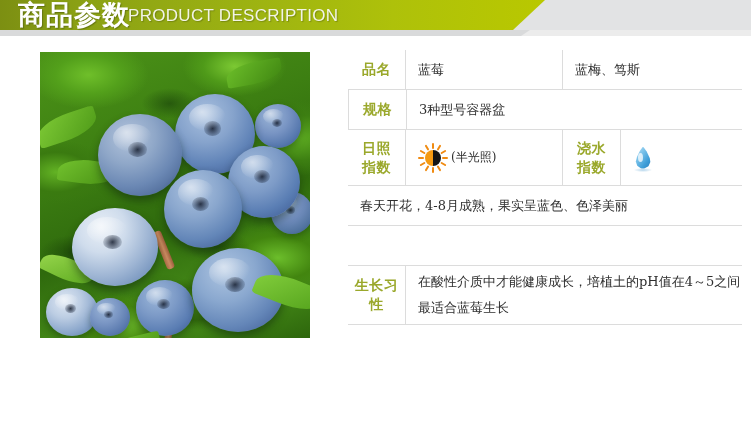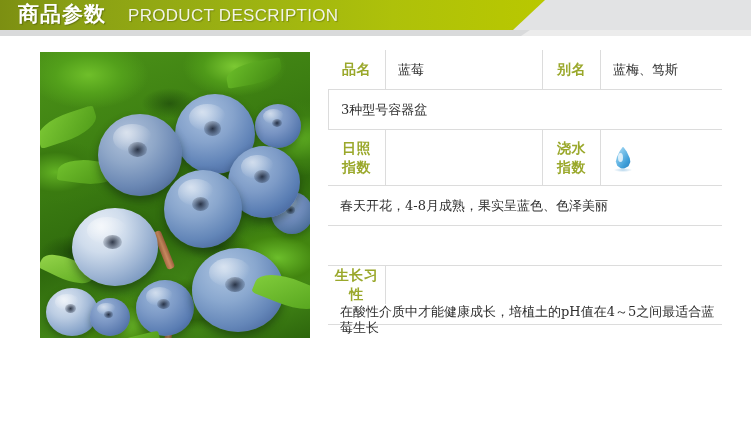--- a/index.html
+++ b/index.html
@@ -30,21 +30,21 @@
   }
   .header-green-shadow{
     position:absolute;left:0;top:30px;width:530px;height:6px;
     background:#d9dadb;
     -webkit-clip-path:polygon(0 0,530px 0,521px 6px,0 6px);
     clip-path:polygon(0 0,530px 0,521px 6px,0 6px);
   }
   .header-cn{
     position:absolute;left:18px;top:-1px;
     font-family:"DejaVu Sans",sans-serif;
-    font-size:21px;font-weight:bold;color:#ffffff;
+    font-size:27px;font-weight:bold;color:#ffffff;
     line-height:31px;letter-spacing:1px;
     text-shadow:1px 1px 1px rgba(60,70,10,.45);
   }
   .header-en{
     position:absolute;left:128px;top:2px;
     font-family:"Liberation Sans",sans-serif;
     font-size:17px;color:#f2f4e6;line-height:28px;
     letter-spacing:.3px;
     text-shadow:1px 1px 1px rgba(60,70,10,.35);
   }
@@ -134,42 +134,42 @@
   .l3{left:214px;top:226px;width:70px;height:28px;transform:rotate(22deg);
     background:linear-gradient(135deg,#85d03e,#51a01a);}
   .l4{left:186px;top:10px;width:56px;height:22px;transform:rotate(-10deg);
     background:linear-gradient(135deg,#6dbf2a,#3f8611);}
   .l5{left:0px;top:206px;width:54px;height:22px;transform:rotate(26deg);
     background:linear-gradient(135deg,#9ad84e,#5aa81e);}
   .l6{left:56px;top:286px;width:66px;height:26px;transform:rotate(-14deg);
     background:linear-gradient(135deg,#7ecb35,#4a9516);}
 
   
-  .spec{position:absolute;left:328px;top:50px;width:394px;}
+  .spec{position:absolute;left:348px;top:50px;width:394px;}
   .row{display:flex;align-items:stretch;border-bottom:1px solid #dcdcdc;}
   .row:last-child{border-bottom:1px solid #dcdcdc;}
   .cell-label{
     width:58px;min-width:58px;
     display:flex;align-items:center;justify-content:center;
     font-family:"DejaVu Sans",sans-serif;
     font-size:14px;font-weight:bold;color:#9aa82b;
     letter-spacing:.5px;text-align:center;line-height:19px;
     border-right:1px solid #dcdcdc;
     box-sizing:border-box;
   }
   .cell-value{
     flex:1;display:flex;align-items:center;
     padding-left:12px;
     font-family:"DejaVu Serif",serif;
     font-size:13px;color:#2e2e2e;line-height:19px;
     box-sizing:border-box;
   }
   .row-h{height:39px;}
   .row-tall{height:55px;}
-  .row-xtall{height:58px;flex-direction:column;}
+  .row-xtall{height:58px;}
   .half{width:214px;min-width:214px;display:flex;}
   .half-b{flex:1;display:flex;border-left:1px solid #dcdcdc;}
   .w-val-left{width:156px;min-width:156px;}
   .label-stack{flex-direction:column;justify-content:center;}
 
   
   .sun{position:relative;width:30px;height:30px;flex:none;}
   .sun-core{
     position:absolute;left:7px;top:7px;width:16px;height:16px;border-radius:50%;
     background:linear-gradient(to right,#f59a12 0%,#f59a12 50%,#141414 50%,#141414 100%);
@@ -190,21 +190,21 @@
     box-shadow:0 2px 3px rgba(60,120,170,.35);
   }
   .drop-hl{
     position:absolute;left:5px;top:9px;width:5px;height:9px;border-radius:50%;
     background:rgba(255,255,255,.75);
   }
   .drop-shadow{
     position:absolute;left:1px;top:24px;width:18px;height:4px;border-radius:50%;
     background:radial-gradient(ellipse at 50% 50%, rgba(120,180,220,.55) 0%, rgba(120,180,220,0) 75%);
   }
-  .multi{line-height:16px;}
+  .multi{line-height:26px;}
 
   
   .bottom{position:absolute;left:0;top:365px;width:751px;height:79px;}
 </style>
 </head>
 <body>
 
 <div id="page">
 
   <div class="header">
@@ -243,36 +243,54 @@
   </div>
 
   <div class="spec">
 
     <div class="row row-h">
       <div class="half">
         <div class="cell-label">品名</div>
         <div class="cell-value w-val-left">蓝莓</div>
       </div>
       <div class="half-b">
-        <div class="cell-label">别名</div>
         <div class="cell-value">蓝梅、笃斯</div>
       </div>
     </div>
 
     <div class="row row-h">
       <div class="half-b">
+        <div class="cell-label">规格</div>
         <div class="cell-value">3种型号容器盆</div>
       </div>
     </div>
 
     <div class="row row-tall">
       <div class="half">
         <div class="cell-label label-stack">
           <span>日照</span>
           <span>指数</span>
+        </div>
+        <div class="cell-value w-val-left">
+          <span class="sun">
+            <span class="sun-core"></span>
+            <span class="ray" style="transform:rotate(0deg)"></span>
+            <span class="ray" style="transform:rotate(30deg)"></span>
+            <span class="ray" style="transform:rotate(60deg)"></span>
+            <span class="ray" style="transform:rotate(90deg)"></span>
+            <span class="ray" style="transform:rotate(120deg)"></span>
+            <span class="ray" style="transform:rotate(150deg)"></span>
+            <span class="ray" style="transform:rotate(180deg)"></span>
+            <span class="ray" style="transform:rotate(210deg)"></span>
+            <span class="ray" style="transform:rotate(240deg)"></span>
+            <span class="ray" style="transform:rotate(270deg)"></span>
+            <span class="ray" style="transform:rotate(300deg)"></span>
+            <span class="ray" style="transform:rotate(330deg)"></span>
+          </span>
+          <span class="sunlabel">(半光照)</span>
         </div>
       </div>
       <div class="half-b">
         <div class="cell-label label-stack">
           <span>浇水</span>
           <span>指数</span>
         </div>
         <div class="cell-value">
           <span class="drop">
             <span class="drop-body"></span>

